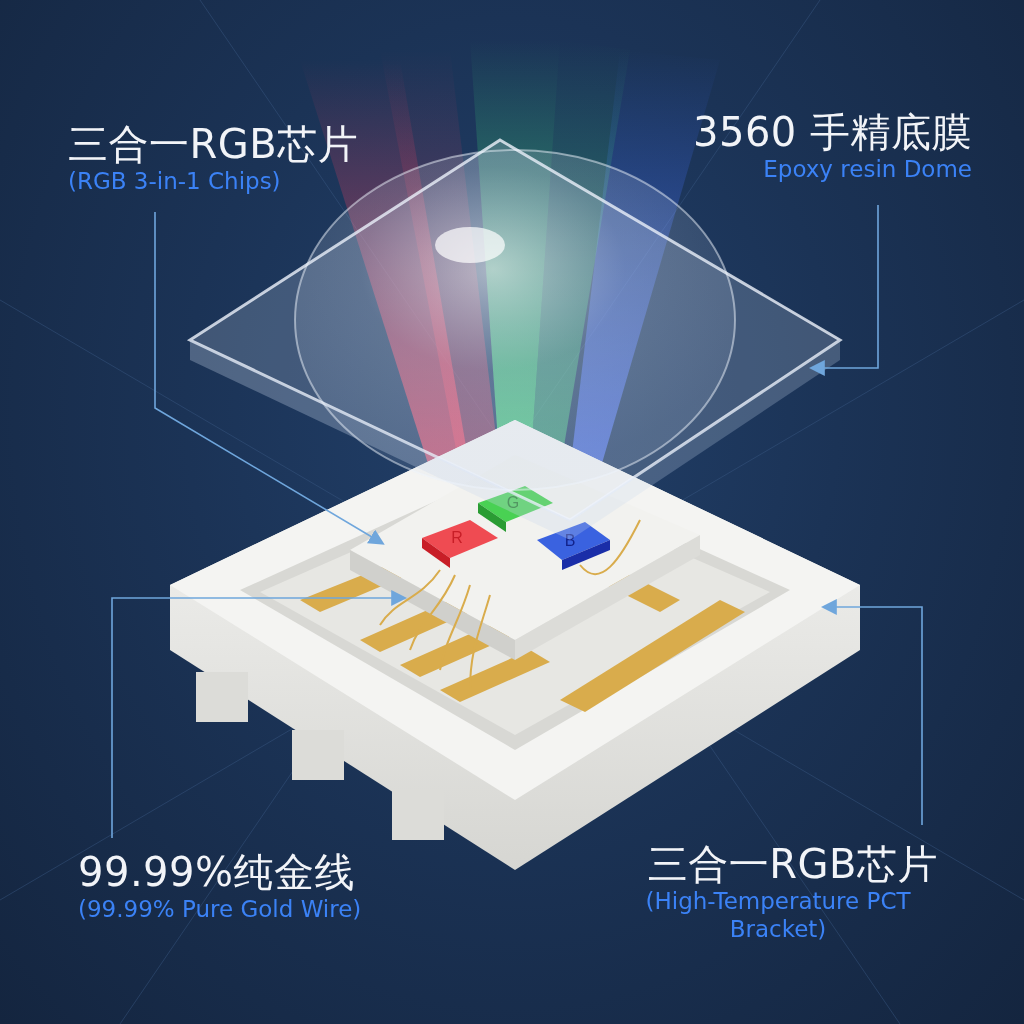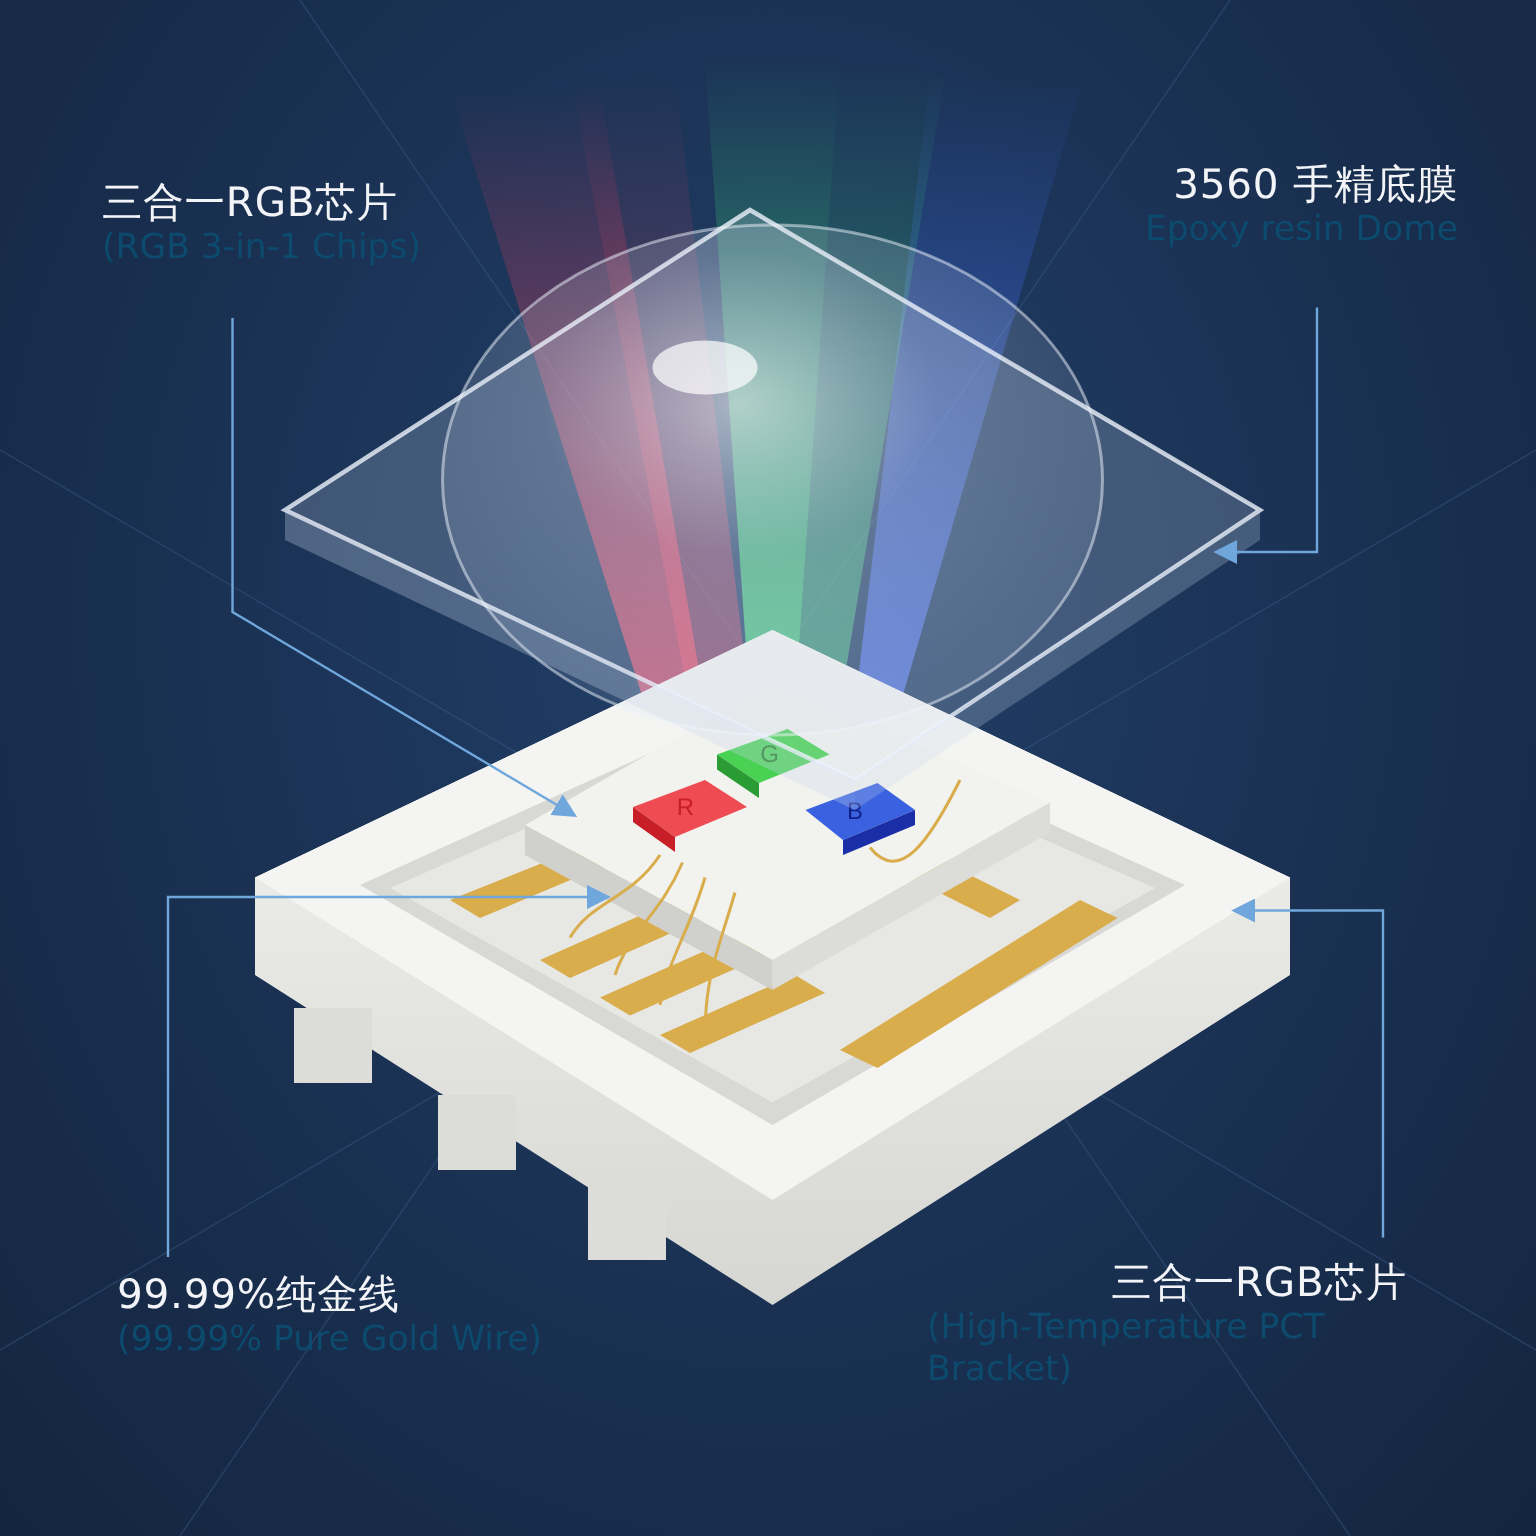--- a/index.html
+++ b/index.html
@@ -1,27 +1,27 @@
 <!DOCTYPE html>
 <html><head>
 <meta charset="utf-8">
 <style>
   html,body{margin:0;padding:0;}
   body{width:1024px;height:1024px;overflow:hidden;position:relative;
     background:radial-gradient(ellipse at 50% 40%, #22406a 0%, #1b3356 45%, #14253f 100%);
     font-family:"DejaVu Sans","Liberation Sans",sans-serif;color:#f2f4f8;}
   .stage{position:absolute;left:0;top:0;width:1024px;height:1024px;}
   .label{position:absolute;line-height:1.2;}
-  .label .zh{font-size:27px;font-weight:500;letter-spacing:0.5px;white-space:nowrap;}
-  .label .en{font-size:23px;color:#0c4a6e;white-space:nowrap;}
+  .label .zh{font-size:40px;font-weight:500;letter-spacing:0.5px;white-space:nowrap;}
+  .label .en{font-size:23px;color:#3b82f6;white-space:nowrap;}
   .lbl-chips{left:68px;top:120px;}
   .lbl-dome{right:52px;top:108px;text-align:right;}
   .lbl-wire{left:78px;top:848px;}
   .lbl-bracket{right:86px;top:840px;text-align:right;}
-  .lbl-bracket .en{white-space:normal;width:320px;text-align:left;margin-left:auto;}
+  .lbl-bracket .en{white-space:normal;width:320px;text-align:center;margin-left:auto;}
   svg{position:absolute;left:0;top:0;}
 </style>
 </head>
 <body>
 
 <div class="stage">
 <svg width="1024" height="1024" viewBox="0 0 1024 1024">
   <defs>
     <linearGradient id="beamR" x1="0" y1="1" x2="0" y2="0">
       <stop offset="0" stop-color="#ff4d6a" stop-opacity="0.9"></stop>

